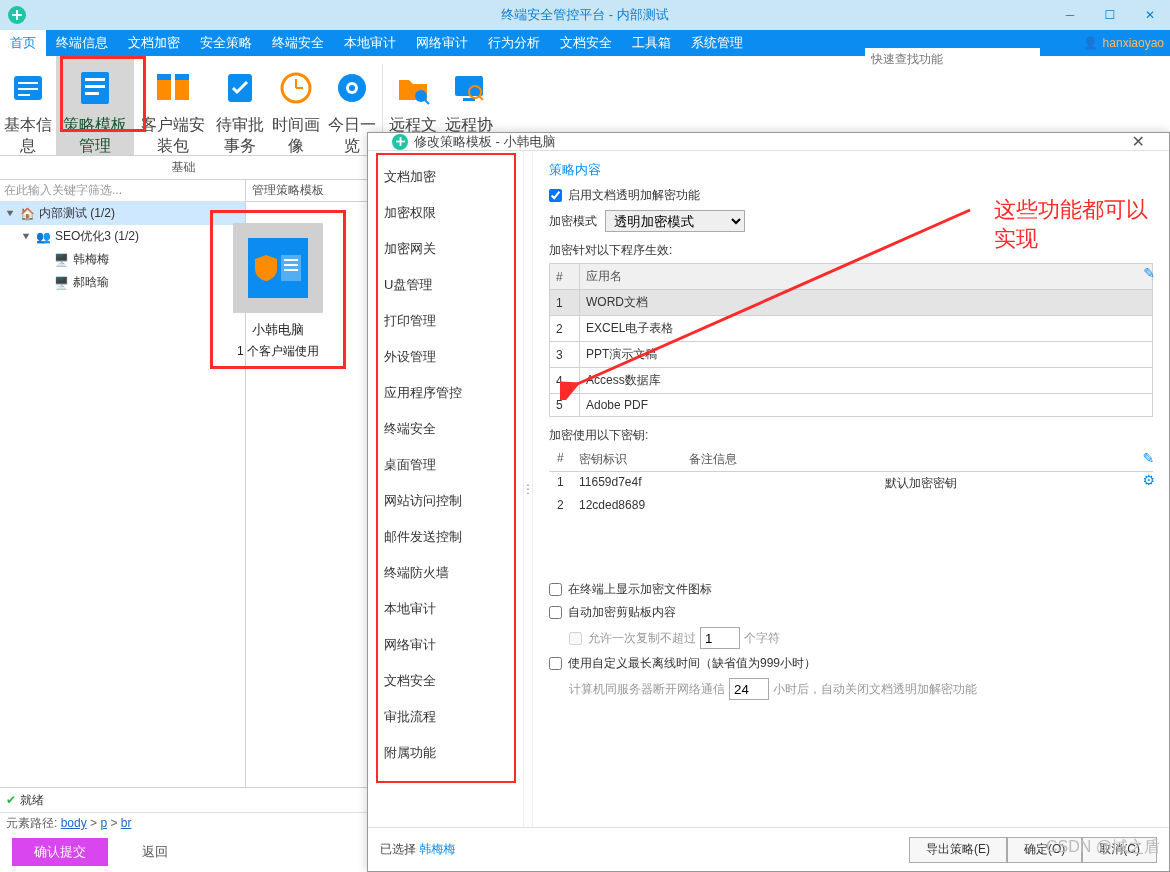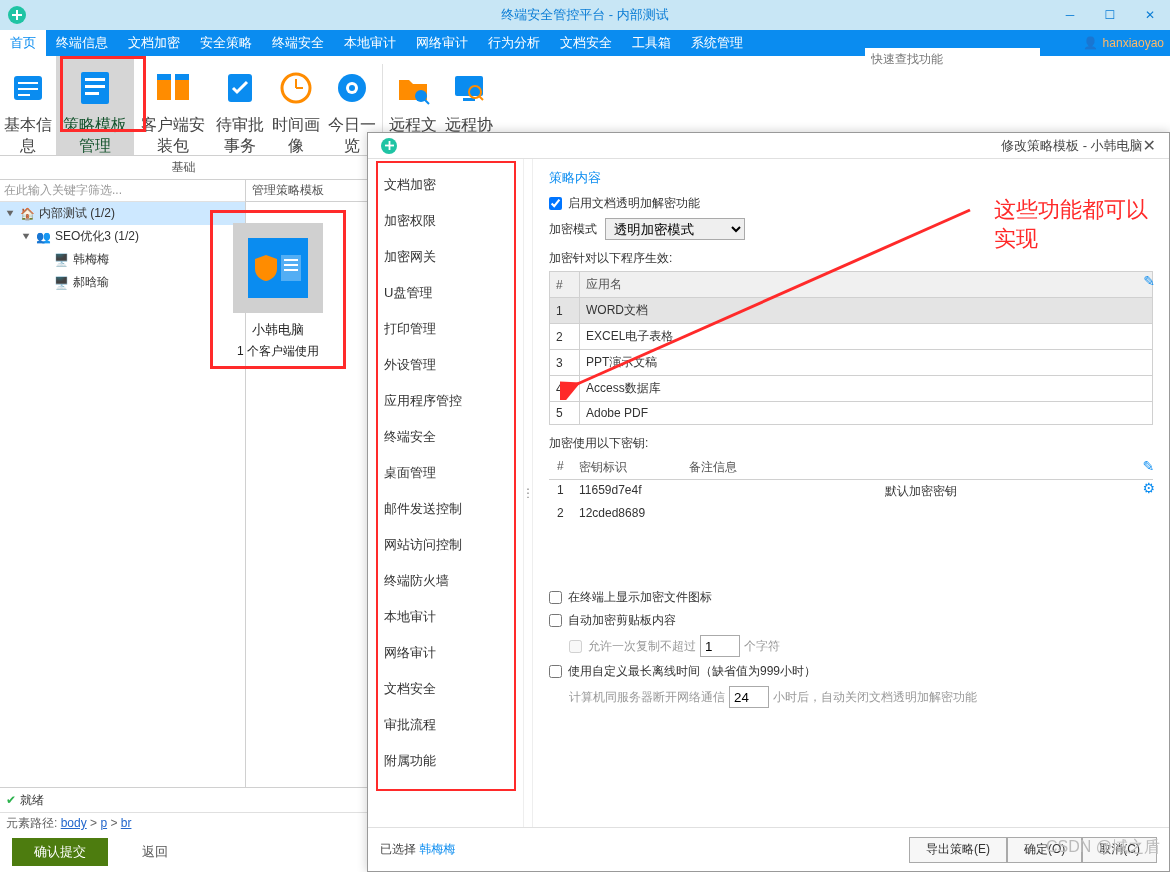--- a/index.html
+++ b/index.html
@@ -55,26 +55,26 @@
 .cardwrap .cn { font-size: 13px; color: #222; }
 .cardwrap .cs { font-size: 12px; color: #222; margin-top: 4px; }
 
 
 .status { height: 25px; border-top: 1px solid #d0d0d0; display: flex; align-items: center; padding: 0 6px; }
 .status .ok { color: #2bb24c; margin-right: 4px; }
 .crumb { height: 20px; padding: 0 6px; color: #666; border-top: 1px solid #e0e0e0; line-height: 20px; }
 .crumb a { color: #2266cc; text-decoration: underline; }
 .bottombtns { height: 40px; display: flex; align-items: center; padding: 0 12px; gap: 12px; }
 .bottombtns .btn { height: 28px; padding: 0 22px; display: flex; align-items: center; font-size: 13px; cursor: pointer; }
-.bottombtns .btn.primary { background: #4d7c0f; color: #fff; }
+.bottombtns .btn.primary { background: #d946ef; color: #fff; }
 .bottombtns .btn.sec { color: #555; }
 
 
 .dialog { position: absolute; left: 367px; top: 132px; width: 803px; height: 740px; background: #fff; border: 1px solid #999; box-shadow: 0 0 10px rgba(0,0,0,.2); display: flex; flex-direction: column; }
-.dialog .dtitle { height: 26px; display: flex; align-items: center; padding: 0 13px; border-bottom: 1px solid #e0e0e0; text-align: right; }
+.dialog .dtitle { height: 18px; display: flex; align-items: center; padding: 0 24px; border-bottom: 1px solid #e0e0e0; }
 .dialog .dtitle .dlogo { width: 16px; height: 16px; border-radius: 50%; background: #1fc4a4; margin-right: 6px; display: flex; align-items: center; justify-content: center; }
 .dialog .dtitle .dlogo svg { width: 9px; height: 9px; fill: #fff; }
 .dialog .dtitle .dt { flex: 1; color: #444; font-size: 13px; }
 .dialog .dtitle .dx { cursor: pointer; color: #555; font-size: 16px; }
 .dialog .dbody { flex: 1; display: flex; overflow: hidden; }
 .dialog .dside { width: 155px; padding: 8px 0; position: relative; }
 .dialog .dside .redbox { position: absolute; left: 8px; top: 2px; width: 140px; height: 630px; border: 2px solid #ff2a2a; pointer-events: none; }
 .dialog .dside .sitem { height: 36px; display: flex; align-items: center; padding-left: 16px; font-size: 13px; color: #333; cursor: pointer; }
 .dialog .dgrab { width: 10px; display: flex; align-items: center; justify-content: center; color: #888; border-left: 1px solid #eee; border-right: 1px solid #eee; }
 .dialog .dcontent { flex: 1; padding: 10px 16px; overflow-y: auto; position: relative; }
@@ -314,22 +314,22 @@
       <div class="redbox"></div>
       <div class="sitem">文档加密</div>
       <div class="sitem">加密权限</div>
       <div class="sitem">加密网关</div>
       <div class="sitem">U盘管理</div>
       <div class="sitem">打印管理</div>
       <div class="sitem">外设管理</div>
       <div class="sitem">应用程序管控</div>
       <div class="sitem">终端安全</div>
       <div class="sitem">桌面管理</div>
+      <div class="sitem">网站访问控制</div>
       <div class="sitem">邮件发送控制</div>
-      <div class="sitem">网站访问控制</div>
       <div class="sitem">终端防火墙</div>
       <div class="sitem">本地审计</div>
       <div class="sitem">网络审计</div>
       <div class="sitem">文档安全</div>
       <div class="sitem">审批流程</div>
       <div class="sitem">附属功能</div>
     </div>
     <div class="dgrab">⋮</div>
     <div class="dcontent">
       <h4>策略内容</h4>

